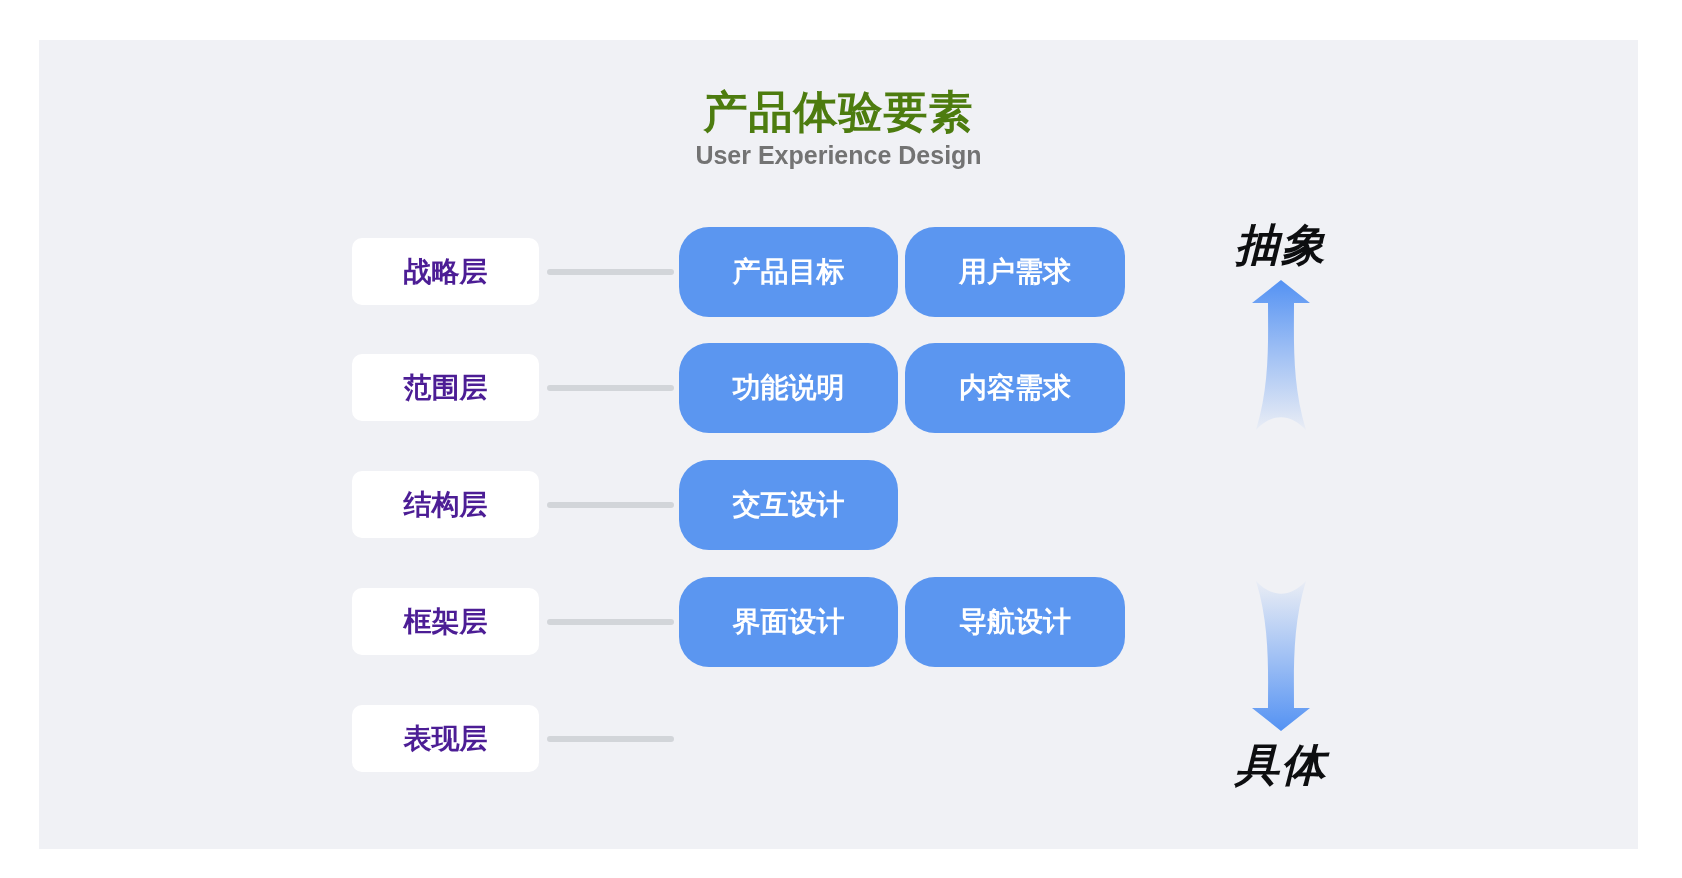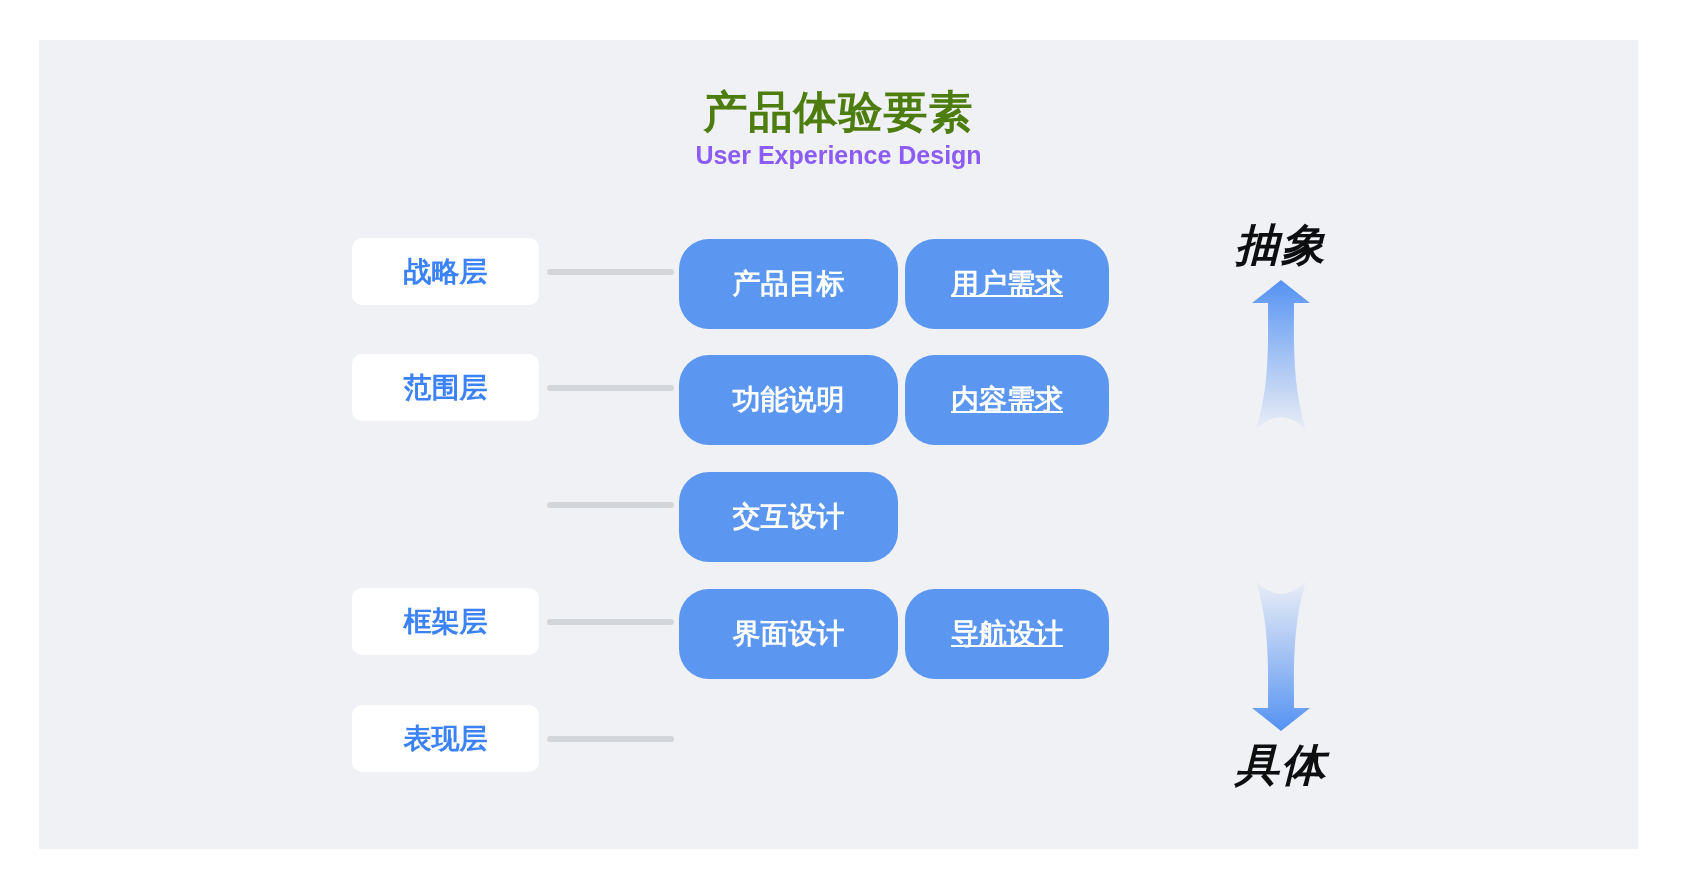--- a/index.html
+++ b/index.html
@@ -23,65 +23,64 @@
     font-weight: 800;
     color: #4d7c0f;
     letter-spacing: 1px;
   }
   .subtitle {
     position: absolute;
     top: 100px; left: 0; width: 100%;
     text-align: center;
     font-size: 25px; line-height: 30px;
     font-weight: 700;
-    color: #8b5cf6;
+    color: #737373;
   }
   .row {
     position: absolute;
     left: 0; width: 100%; height: 90px;
   }
   .row-1 { top: 187px; }
   .row-2 { top: 303px; }
   .row-3 { top: 420px; }
   .row-4 { top: 537px; }
   .row-5 { top: 654px; }
   .layer-box {
     position: absolute;
     left: 313px; top: 11px;
     width: 187px; height: 67px;
     background: #ffffff;
     border-radius: 10px;
     text-align: center;
     line-height: 67px;
     font-size: 28px;
     font-weight: 700;
-    color: #3b82f6;
+    color: #4c1d95;
   }
   .connector {
     position: absolute;
     left: 508px; top: 42px;
     width: 127px; height: 6px;
     border-radius: 3px;
     background: #D2D5D9;
   }
   .item-box {
     position: absolute;
     top: 0;
     height: 90px;
     background: #5B96F0;
     border-radius: 30px;
     text-align: center;
     line-height: 90px;
     font-size: 28px;
     font-weight: 700;
     color: #ffffff;
-    margin-top: 12px;
   }
   .item-a { left: 640px; width: 219px; }
-  .item-b { left: 866px; width: 204px; text-decoration: underline; }
+  .item-b { left: 866px; width: 220px; }
   .item-wide { left: 640px; width: 446px; }
   .axis-label {
     position: absolute;
     left: 1152px; width: 180px;
     text-align: center;
     font-size: 44px; line-height: 50px;
     font-weight: 800;
     color: #0D0E10;
     letter-spacing: 2px;
     font-style: italic;
@@ -112,20 +111,21 @@
   </div>
 
   <div class="row row-2">
     <div class="layer-box">范围层</div>
     <div class="connector"></div>
     <div class="item-box item-a">功能说明</div>
     <div class="item-box item-b">内容需求</div>
   </div>
 
   <div class="row row-3">
+    <div class="layer-box">结构层</div>
     <div class="connector"></div>
     <div class="item-box item-a">交互设计</div>
   </div>
 
   <div class="row row-4">
     <div class="layer-box">框架层</div>
     <div class="connector"></div>
     <div class="item-box item-a">界面设计</div>
     <div class="item-box item-b">导航设计</div>
   </div>

